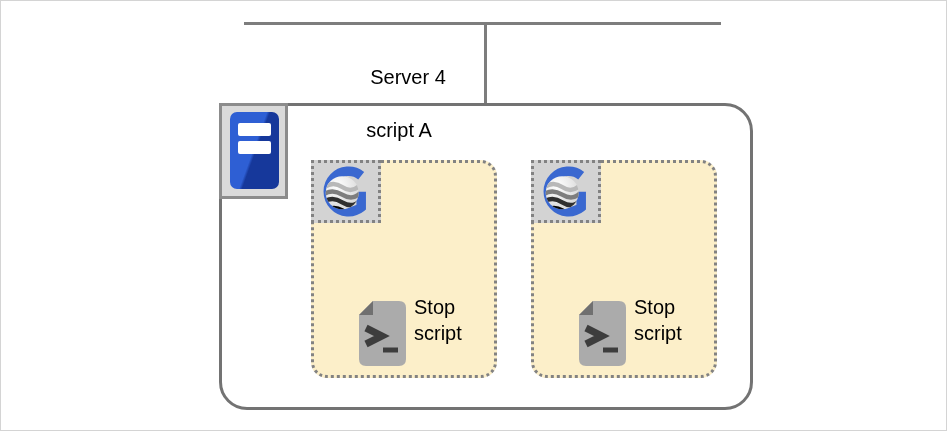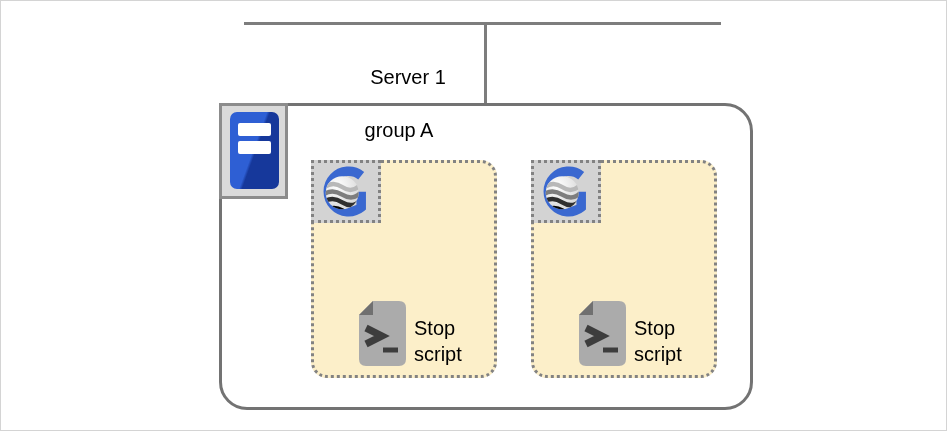--- a/index.html
+++ b/index.html
@@ -15,44 +15,44 @@
          background:linear-gradient(110deg,var(--server-blue-light,#2e5fd4) 48%,var(--server-blue-dark,#16389b) 52%);}
   .bar{position:absolute;left:8px;width:33px;height:13px;background:#fff;border-radius:2px;}
   .b1{top:11px;} .b2{top:29px;}
   .group-box{position:absolute;top:160px;width:180px;height:212px;border:3px dotted var(--group-border,#828282);
              border-radius:16px;background:var(--group-fill,#fcefc9);}
   .group-label{position:absolute;top:118px;width:140px;text-align:center;font-size:20px;line-height:24px;}
   .gicon-box{position:absolute;top:160px;width:64px;height:57px;border:3px dotted var(--group-border,#828282);
              background:var(--icon-bg,#d3d3d3);}
   .gicon-box svg{position:absolute;left:0;top:0;width:100%;height:100%;display:block;}
   .script-icon{position:absolute;top:300px;width:49px;height:67px;}
-  .script-label{position:absolute;top:315px;width:78px;font-size:20px;line-height:26px;}
+  .script-label{position:absolute;top:294px;width:78px;font-size:20px;line-height:26px;}
   .ga{left:311px;} .gb{left:531px;}
 </style>
 </head>
 <body>
 
 <div class="canvas">
   <div class="frame"></div>
 
   <div class="h-line"></div>
   <div class="v-line"></div>
 
-  <div class="server-label">Server 1</div>
+  <div class="server-label">Server 4</div>
 
   <div class="server-box"></div>
 
   <div class="server-icon-box">
     <div class="tower">
       <div class="bar b1"></div>
       <div class="bar b2"></div>
     </div>
   </div>
 
-  <div class="group-label" style="left:329px">group A</div>
+  <div class="group-label" style="left:329px">script A</div>
   <div class="group-box ga"></div>
   <div class="gicon-box ga">
     <svg viewBox="0 0 100 90" preserveAspectRatio="xMidYMid meet">
       <defs>
         <radialGradient id="sphA" cx="35%" cy="28%" r="80%">
           <stop offset="0%" stop-color="#ffffff"></stop>
             <stop offset="100%" stop-color="#d5d5d5"></stop>
         </radialGradient>
         <clipPath id="clipA">
             <circle cx="44" cy="47" r="26"></circle>

